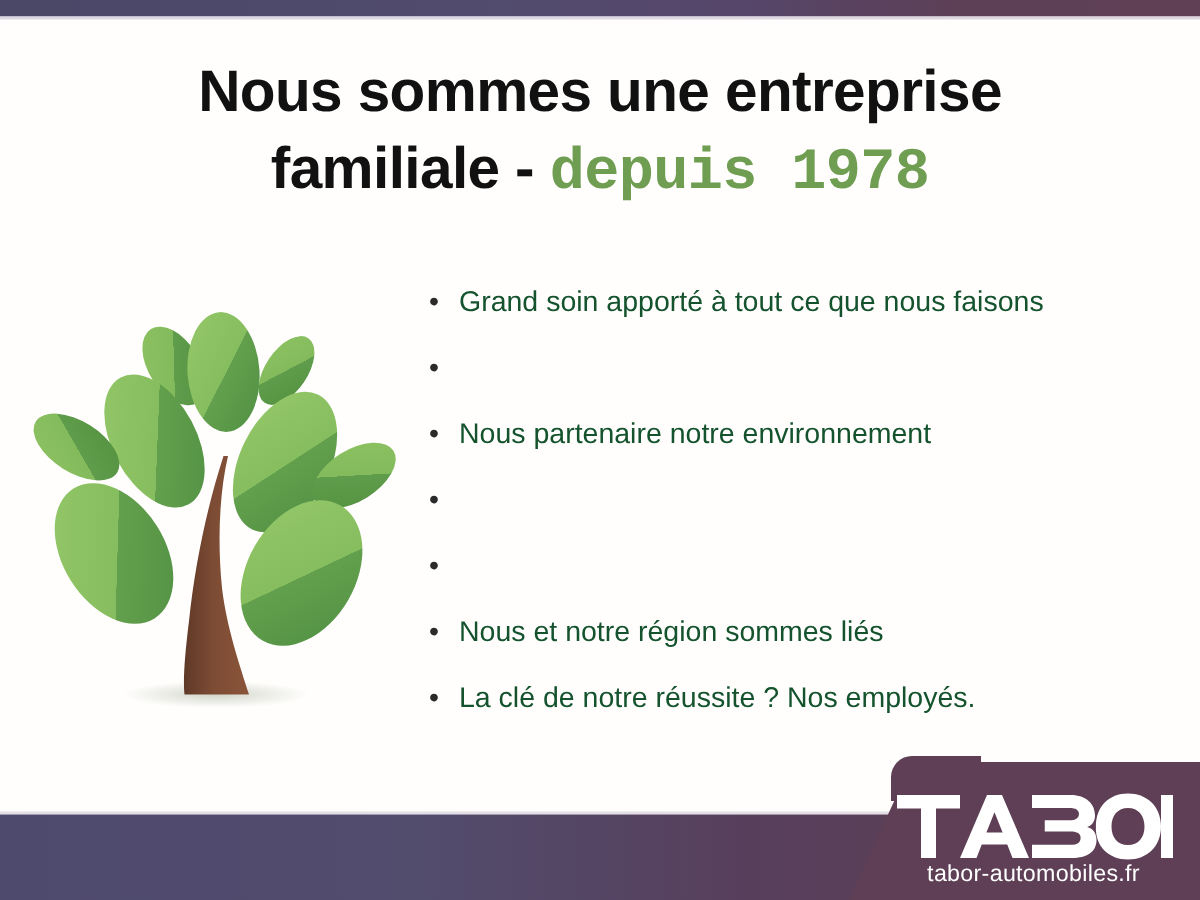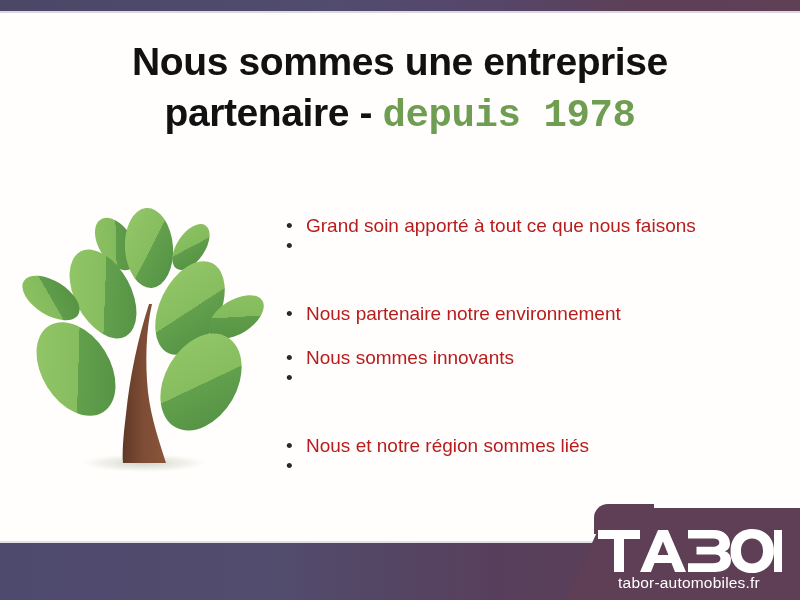--- a/index.html
+++ b/index.html
@@ -124,25 +124,24 @@
     height: 44px;
   }
   .bullet-dot {
     width: 20px;
     flex: 0 0 20px;
     color: #2a2a2a;
     font-size: 19px;
     line-height: 1;
   }
   .bullet-text {
-    color: #b91c1c;
+    color: #14532d;
     font-size: 19px;
     line-height: 1;
     white-space: nowrap;
-    margin-top: 24px;
   }
 
   
   .tree {
     position: absolute;
     left: 18px;
     top: 186px;
     width: 252px;
     height: 300px;
   }
@@ -150,21 +149,21 @@
 </head>
 <body>
 
 <div id="slide">
 
   <div class="top-bar"></div>
   <div class="top-bar-hairline"></div>
 
   <div class="headline">
     <span>Nous sommes une entreprise</span><br>
-    <span>partenaire -</span>
+    <span>familiale -</span>
     <span class="accent">depuis 1978</span>
   </div>
 
   <div class="tree">
     <svg viewBox="0 0 252 300" width="252" height="300">
       <defs>
         <linearGradient id="lfA" x1="0" y1="0" x2="1" y2="1">
           <stop offset="0%" stop-color="#8ec262"></stop>
           <stop offset="50%" stop-color="#83bb5c"></stop>
           <stop offset="50.1%" stop-color="#5f9c4b"></stop>
@@ -220,34 +219,34 @@
       <span class="bullet-dot">•</span>
     </div>
 
     <div class="bullet-row">
       <span class="bullet-dot">•</span>
       <span class="bullet-text">Nous partenaire notre environnement</span>
     </div>
 
     <div class="bullet-row">
       <span class="bullet-dot">•</span>
-      <span class="bullet-text">Nous sommes innovants</span>
     </div>
 
     <div class="bullet-row">
       <span class="bullet-dot">•</span>
     </div>
 
     <div class="bullet-row">
       <span class="bullet-dot">•</span>
       <span class="bullet-text">Nous et notre région sommes liés</span>
     </div>
 
     <div class="bullet-row">
       <span class="bullet-dot">•</span>
+      <span class="bullet-text">La clé de notre réussite ? Nos employés.</span>
     </div>
 
   </div>
 
   <div class="bottom-band-hairline"></div>
   <div class="bottom-band"></div>
   <div class="logo-panel"></div>
   <div class="logo-panel-round"></div>
 
   <div class="logo-wrap">

